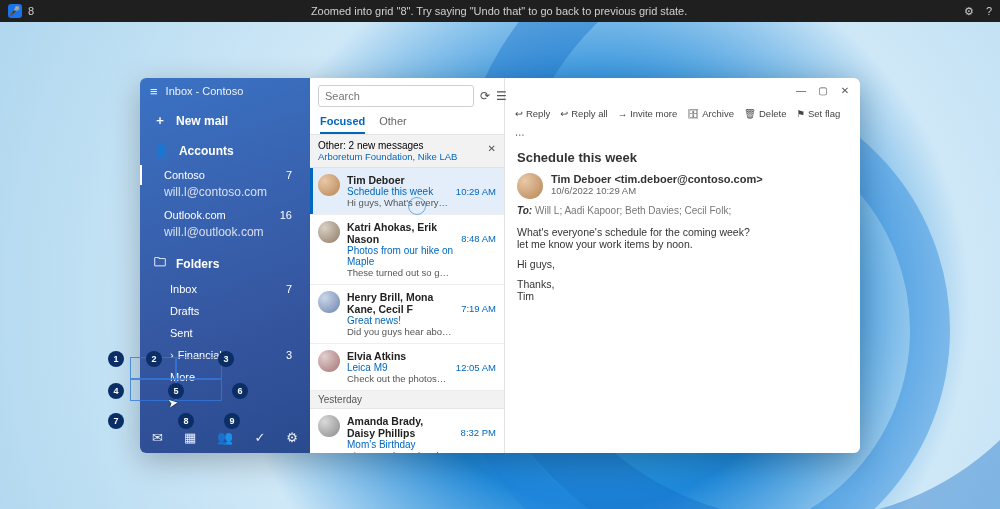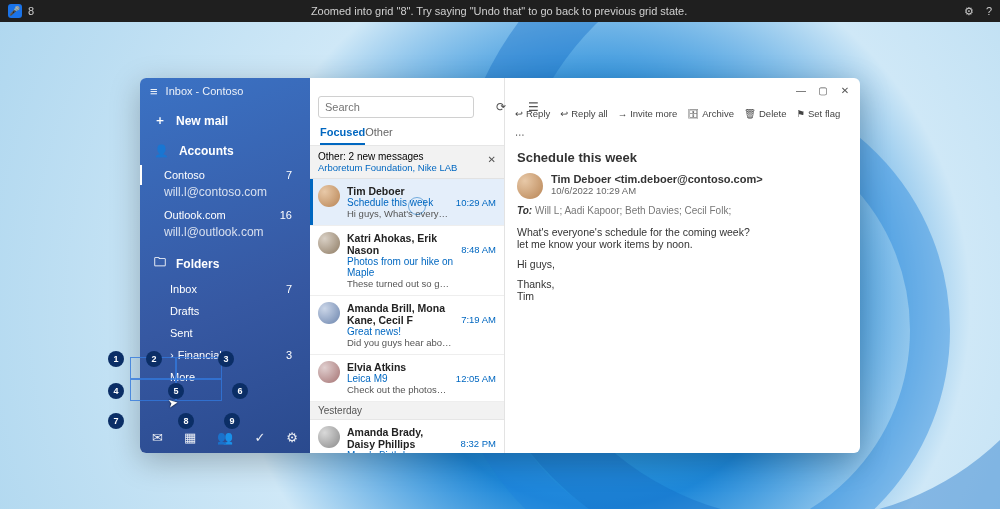--- a/index.html
+++ b/index.html
@@ -32,24 +32,24 @@
   .sb-item { display:flex; align-items:center; justify-content:space-between; padding:4px 18px 4px 24px; font-size:11px; cursor:pointer; }
   .sb-item.sel { border-left:2px solid #fff; padding-left:22px; }
   .sb-sub { font-size:12px; opacity:.8; padding:0 18px 6px 24px; }
   .sb-folders { display:flex; align-items:center; gap:10px; padding:8px 14px 4px; font-size:12px; font-weight:600;}
   .sb-fitem { display:flex; align-items:center; justify-content:space-between; padding:5px 18px 5px 30px; font-size:11px; }
   .sb-bottom { margin-top:auto; display:flex; justify-content:space-between; padding:8px 12px; font-size:13px; }
   .sb-ico { opacity:.9; cursor:pointer; }
 
   
   .ml { width:195px; border-right:1px solid #e3e3e3; display:flex; flex-direction:column; }
-  .ml-top { display:flex; align-items:center; gap:22px; padding:18px 8px 4px; }
+  .ml-top { display:flex; align-items:center; gap:6px; padding:7px 8px 4px; }
   .search { flex:1; height:22px; border:1px solid #d0d0d0; border-radius:3px; font-size:11px; padding:0 6px; color:#888; }
   .ml-ico { font-size:12px; color:#555; cursor:pointer; }
-  .tabs { display:flex; padding:4px 10px 0; font-size:11px; border-bottom:1px solid #e6e6e6; }
+  .tabs { display:flex; gap:14px; padding:4px 10px 0; font-size:11px; border-bottom:1px solid #e6e6e6; }
   .tab { padding-bottom:5px; color:#666; cursor:pointer;}
   .tab.active { color:#0067c0; border-bottom:2px solid #0067c0; font-weight:600;}
   .other-row { background:#f2f2f2; padding:5px 8px; font-size:10px; border-bottom:1px solid #e2e2e2; position:relative;}
   .other-row .line2 { color:#0067c0; font-size:9.5px;}
   .other-close { position:absolute; right:8px; top:8px; font-size:10px; color:#555; cursor:pointer;}
   .msg { display:flex; gap:7px; padding:6px 8px; border-bottom:1px solid #eee; font-size:10px; cursor:pointer; position:relative;}
   .msg.sel { background:#e4eefa; }
   .msg.sel::before { content:""; position:absolute; left:0; top:0; bottom:0; width:3px; background:#0067c0;}
   .av { width:22px; height:22px; border-radius:50%; background:#ccc; flex:none; background-size:cover;}
   .mc { flex:1; min-width:0; }
@@ -191,21 +191,21 @@
       <div class="mc">
           <div class="mfrom">Katri Ahokas, Erik Nason</div>
           <div class="msub">Photos from our hike on Maple</div>
           <div class="mprev">These turned out so good! xx</div>
         </div>
       <div class="mtime">8:48 AM</div>
     </div>
     <div class="msg">
       <div class="av avatar-3"></div>
       <div class="mc">
-          <div class="mfrom">Amanda Brill, Mona Kane, Cecil F</div>
+          <div class="mfrom">Henry Brill, Mona Kane, Cecil F</div>
           <div class="msub">Great news!</div>
           <div class="mprev">Did you guys hear about Robin'</div>
         </div>
       <div class="mtime">7:19 AM</div>
     </div>
     <div class="msg">
       <div class="av avatar-4"></div>
       <div class="mc">
           <div class="mfrom">Elvia Atkins</div>
           <div class="msub">Leica M9</div>

